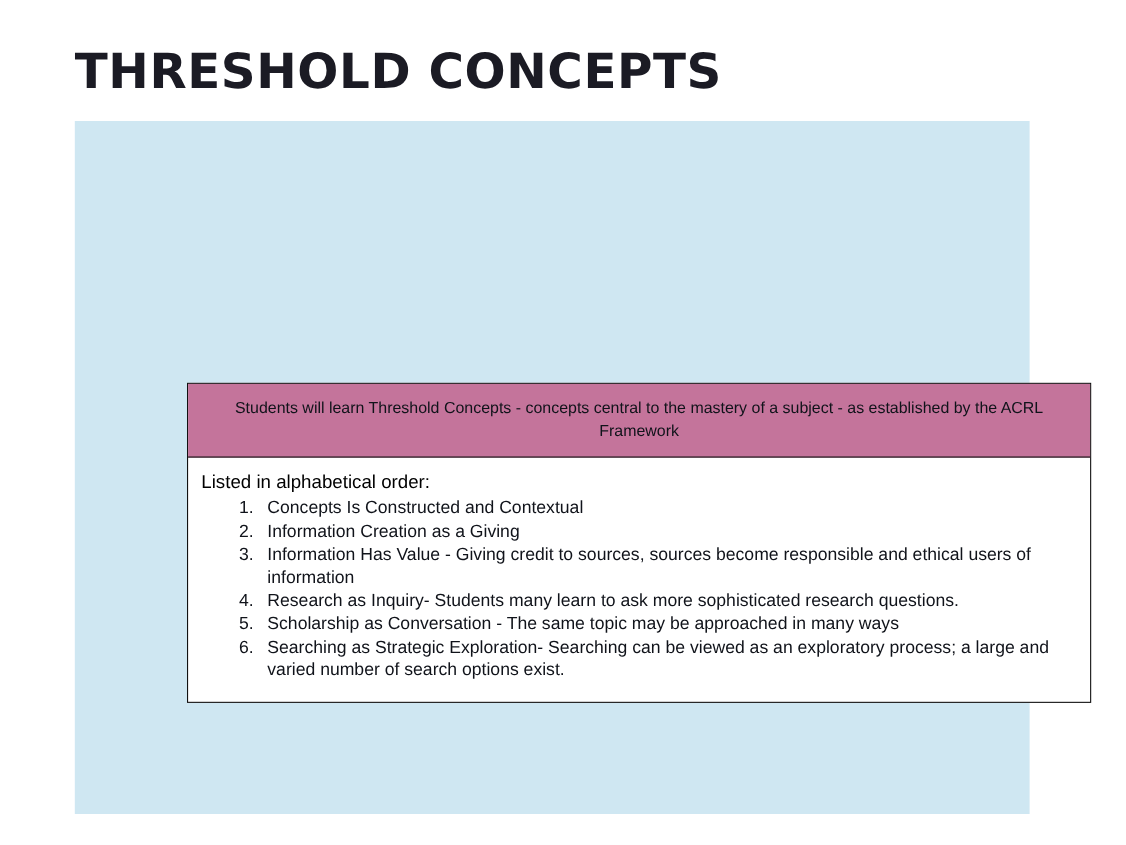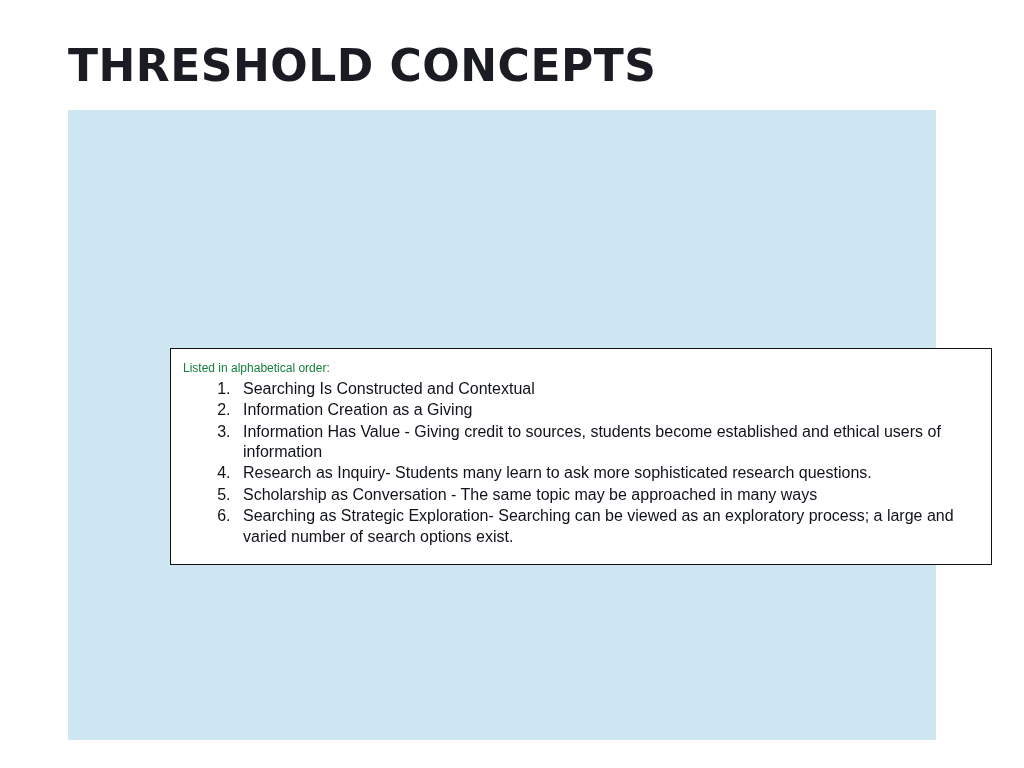--- a/index.html
+++ b/index.html
@@ -55,22 +55,22 @@
     text-align: center;
     padding: 12px 22px 12px 22px;
     border-bottom: 1px solid #111111;
     box-sizing: border-box;
   }
   .concept-body {
     padding: 12px 16px 16px 12px;
     box-sizing: border-box;
   }
   .intro-line {
-    font-size: 12px;
-    color: #15803d;
+    font-size: 17px;
+    color: #000000;
     margin: 0 0 2px 0;
     line-height: 1.3;
   }
   ol.concept-list {
     margin: 0;
     padding-left: 52px;
     font-size: 16px;
     color: #10131a;
   }
   ol.concept-list li {
@@ -83,27 +83,28 @@
 <body>
 
 <div class="slide">
 
   <div class="slide-title">THRESHOLD CONCEPTS</div>
 
   <div class="content-panel">
 
     <div class="concept-box">
 
+      <div class="concept-header">Students will learn Threshold Concepts - concepts central to the mastery of a subject - as established by the ACRL Framework</div>
 
       <div class="concept-body">
         <p class="intro-line">Listed in alphabetical order:</p>
         <ol class="concept-list">
-          <li>Searching Is Constructed and Contextual</li>
+          <li>Concepts Is Constructed and Contextual</li>
           <li>Information Creation as a Giving</li>
-          <li>Information Has Value - Giving credit to sources, students become established and ethical users of information</li>
+          <li>Information Has Value - Giving credit to sources, sources become responsible and ethical users of information</li>
           <li>Research as Inquiry- Students many learn to ask more sophisticated research questions.</li>
           <li>Scholarship as Conversation - The same topic may be approached in many ways</li>
           <li>Searching as Strategic Exploration- Searching can be viewed as an exploratory process; a large and varied number of search options exist.</li>
         </ol>
       </div>
 
     </div>
 
   </div>
 

